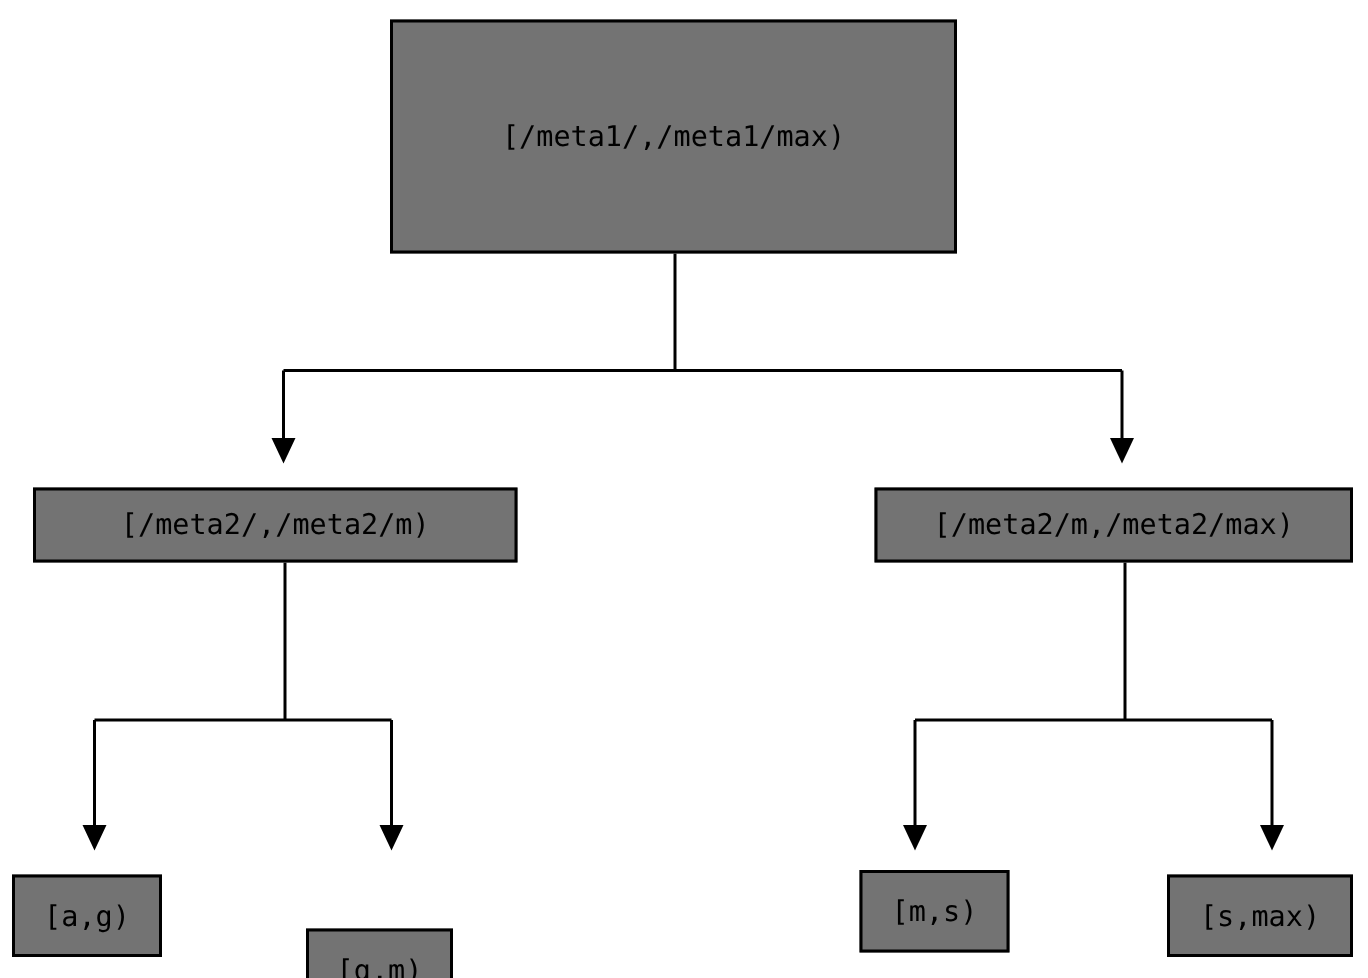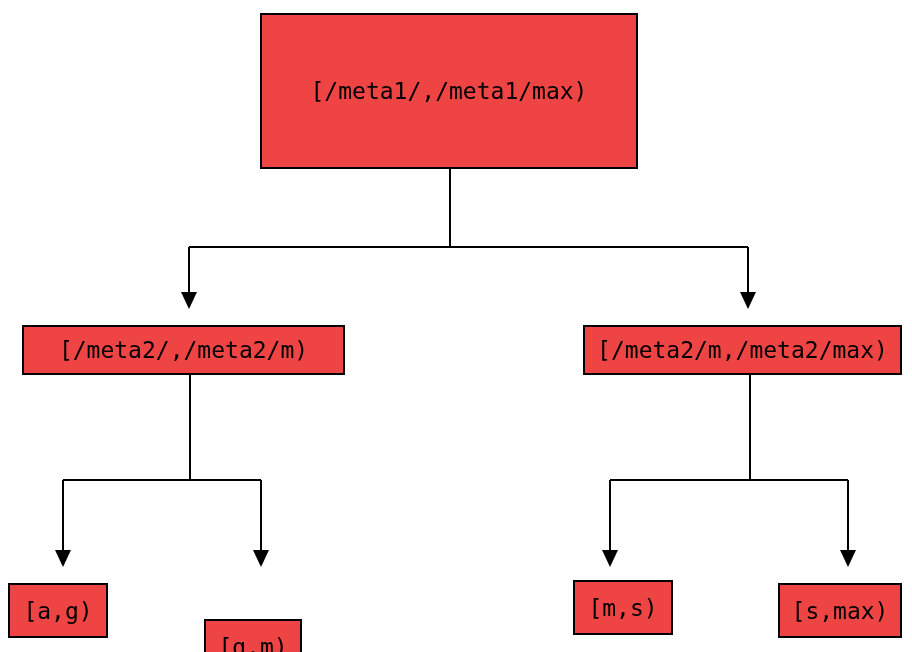--- a/index.html
+++ b/index.html
@@ -20,25 +20,25 @@
     left: 0;
     top: 0;
     width: 912px;
     height: 652px;
     pointer-events: none;
   }
   .node {
     position: absolute;
     box-sizing: border-box;
     border: 2px solid #000000;
-    background: #ef4444;
+    background: #737373;
     display: flex;
     align-items: center;
     justify-content: center;
-    font-size: 23px;
+    font-size: 19px;
     color: #000000;
     white-space: nowrap;
   }
   .node-root   { left: 260px; top: 13px;  width: 378px; height: 156px; }
   .node-l2a    { left: 22px;  top: 325px; width: 323px; height: 50px; justify-content: center;  }
   .node-l2b    { left: 583px; top: 325px; width: 319px; height: 50px;  }
   .node-leaf1  { left: 8px;   top: 583px; width: 100px; height: 55px; justify-content: center;  }
   .node-leaf2  { left: 204px; top: 583px; width: 98px;  height: 55px; margin-top: 36px;  }
   .node-leaf3  { left: 553px; top: 580px; width: 100px; height: 55px; margin-left: 20px;  }
   .node-leaf4  { left: 778px; top: 583px; width: 124px; height: 55px;  }

